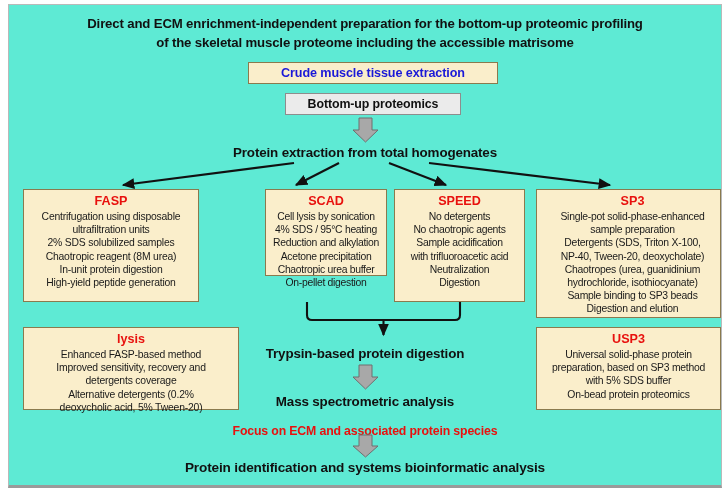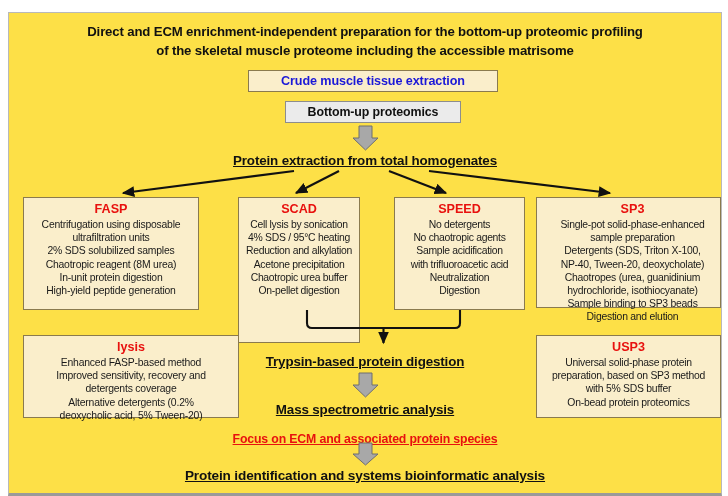--- a/index.html
+++ b/index.html
@@ -13,22 +13,21 @@
   }
 
   #figure-frame {
     position: absolute;
     left: 8px;
     top: 4px;
     width: 714px;
     height: 484px;
     border: 1px solid #b9b9b9;
     border-bottom: 3px solid #9a9a9a;
-    background: #fde047;
-    margin-top: 8px;
+    background: #5eead4;
   }
 
   
   #figure-title {
     position: absolute;
     left: 0; top: 10px;
     width: 100%;
     text-align: center;
     font-size: 13.2px;
     font-weight: bold;
@@ -63,21 +62,20 @@
   }
 
   
   .center-label {
     position: absolute;
     width: 100%; left: 0;
     text-align: center;
     font-weight: bold;
     color: #111111;
     letter-spacing: -0.15px;
-    text-decoration: underline;
   }
   #extraction-label { top: 140px; font-size: 13.4px; }
   #trypsin-label    { top: 341px; font-size: 13.4px; }
   #ms-label         { top: 389px; font-size: 13.4px; }
   #focus-label      { top: 419px; font-size: 12.3px; color: #e8110e; }
   #final-label      { top: 455px; font-size: 13.6px; }
 
   
   .method-box {
     position: absolute;
@@ -97,23 +95,23 @@
   .method-lines {
     font-size: 10.4px;
     color: #1a1a1a;
     line-height: 13.2px;
     letter-spacing: -0.2px;
   }
   .method-lines div { white-space: nowrap; }
 
   #fasp-box  { left: 14px;  top: 184px; width: 176px; height: 113px; }
   #efasp-box { left: 14px;  top: 322px; width: 216px; height: 83px; }
-  #scad-box  { left: 229px; top: 184px; width: 122px; height: 146px; }
+  #scad-box  { left: 256px; top: 184px; width: 122px; height: 87px; }
   #speed-box { left: 385px; top: 184px; width: 131px; height: 113px; }
-  #sp3-box   { left: 527px; top: 184px; width: 185px; height: 111px; padding-left: 8px; }
+  #sp3-box   { left: 527px; top: 184px; width: 185px; height: 129px; padding-left: 8px; }
   #usp3-box  { left: 527px; top: 322px; width: 185px; height: 83px; }
 
   #sp3-box .method-lines, #usp3-box .method-lines { letter-spacing: -0.25px; }
   #scad-box .method-lines, #speed-box .method-lines { letter-spacing: -0.3px; }
 
   svg.overlay {
     position: absolute;
     left: 0; top: 0;
     width: 714px; height: 484px;
     pointer-events: none;

